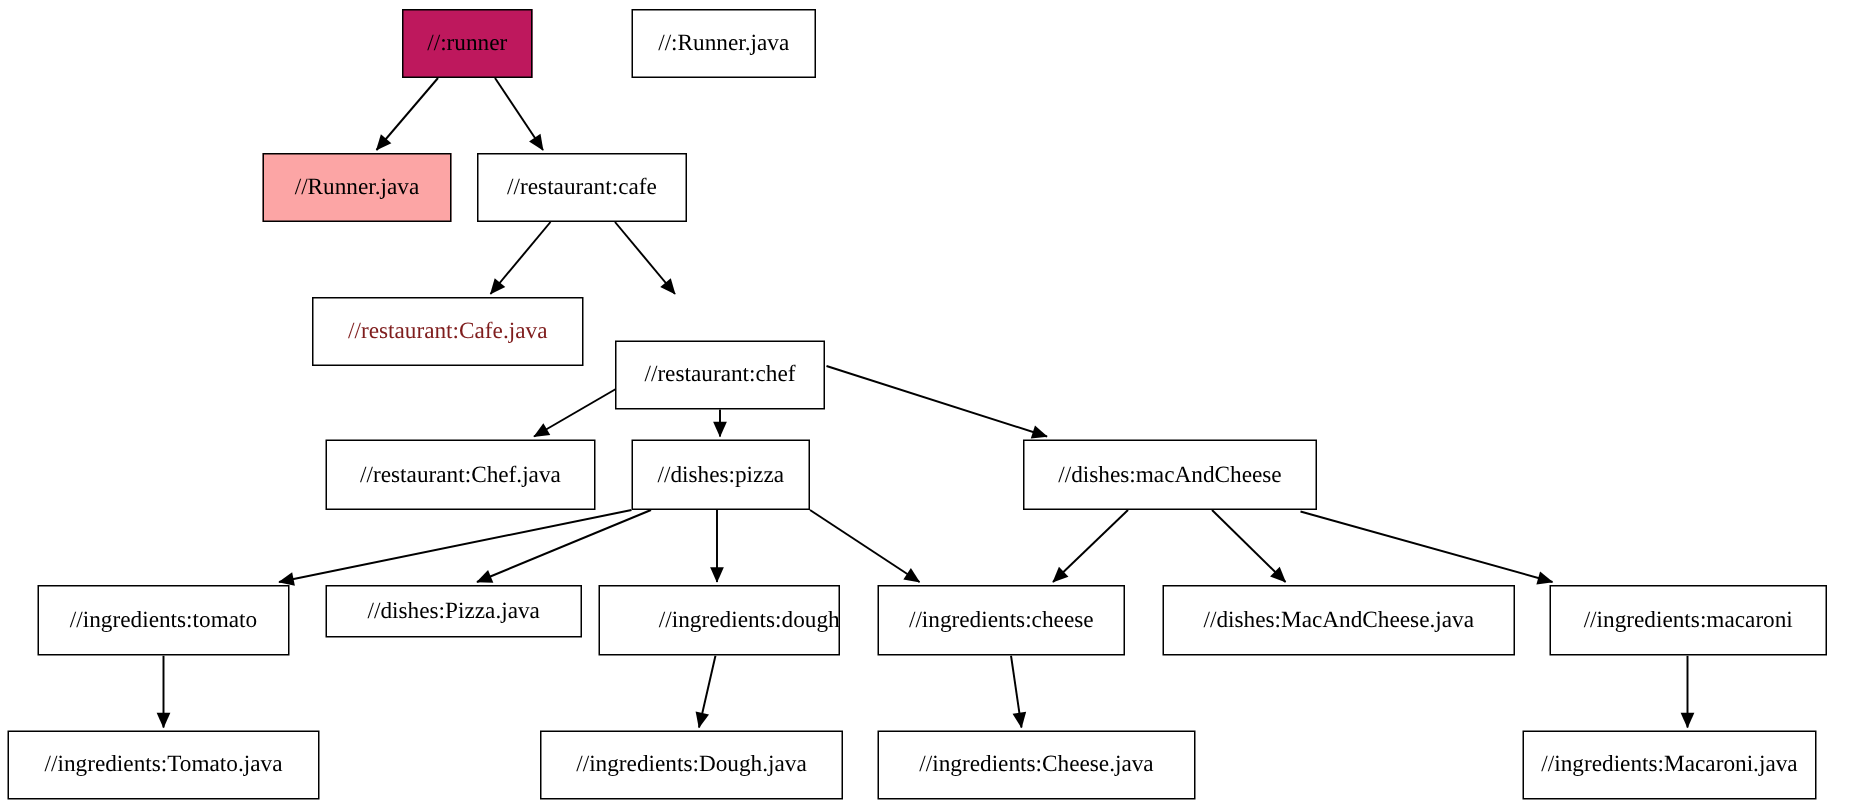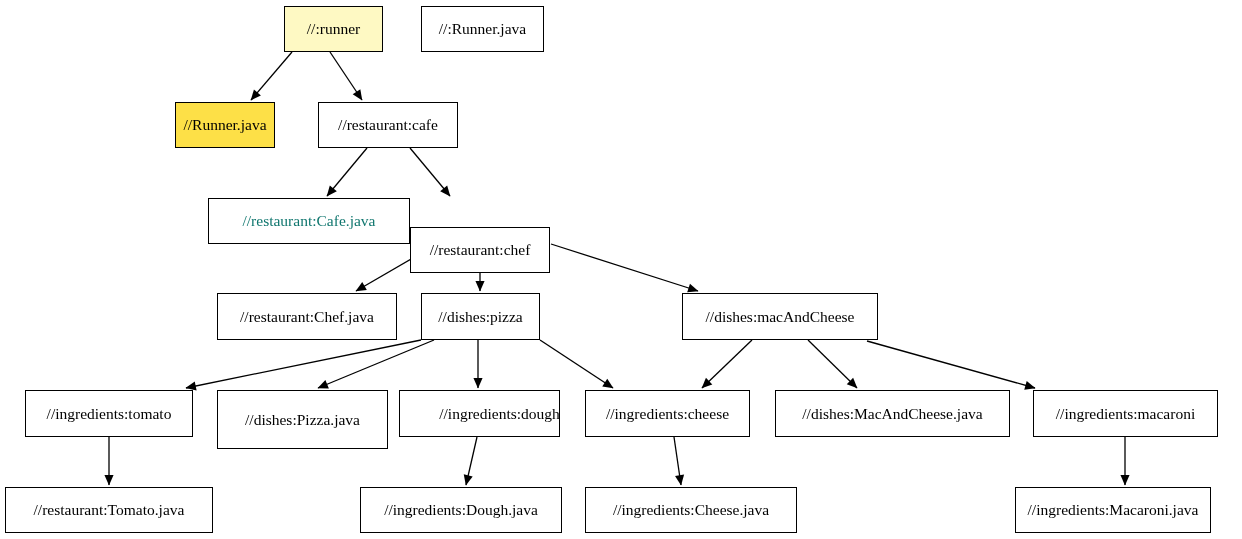--- a/index.html
+++ b/index.html
@@ -66,67 +66,67 @@
       <line x1="540" y1="340" x2="613" y2="388" stroke="#000000" marker-end="url(#arrowhead)"></line>
       <line x1="752" y1="340" x2="702" y2="388" stroke="#000000" marker-end="url(#arrowhead)"></line>
       <line x1="808" y1="340" x2="857" y2="388" stroke="#000000" marker-end="url(#arrowhead)"></line>
       <line x1="867" y1="341" x2="1035" y2="388" stroke="#000000" marker-end="url(#arrowhead)"></line>
       <line x1="109" y1="437" x2="109" y2="485" stroke="#000000" marker-end="url(#arrowhead)"></line>
       <line x1="477" y1="437" x2="466" y2="485" stroke="#000000" marker-end="url(#arrowhead)"></line>
       <line x1="674" y1="437" x2="681" y2="485" stroke="#000000" marker-end="url(#arrowhead)"></line>
       <line x1="1125" y1="437" x2="1125" y2="485" stroke="#000000" marker-end="url(#arrowhead)"></line>
     </svg>
   <div id="node-layer">
-      <div class="node" style="left: 268px; top: 6px; width: 99px; height: 46px; border: 1.4px solid rgb(0, 0, 0); background: #fef9c3; color: rgb(0, 0, 0); margin-left: 16px;">
+      <div class="node" style="left: 268px; top: 6px; width: 87px; height: 46px; border: 1.4px solid rgb(0, 0, 0); background: #be185d; color: rgb(0, 0, 0);">
         <span>//:runner</span>
       </div>
       <div class="node" style="left: 377px; top: 6px; width: 123px; height: 46px; border: 1.4px solid rgb(0, 0, 0); background: rgb(255, 255, 255); color: rgb(0, 0, 0); margin-left: 44px;">
         <span>//:Runner.java</span>
       </div>
-      <div class="node" style="left: 175px; top: 102px; width: 100px; height: 46px; border: 1.4px solid rgb(0, 0, 0); background: #fde047; color: rgb(0, 0, 0); align-items: center;">
+      <div class="node" style="left: 175px; top: 102px; width: 126px; height: 46px; border: 1.4px solid rgb(0, 0, 0); background: #fca5a5; color: rgb(0, 0, 0); align-items: center;">
         <span>//Runner.java</span>
       </div>
       <div class="node" style="left: 318px; top: 102px; width: 140px; height: 46px; border: 1.4px solid rgb(0, 0, 0); background: rgb(255, 255, 255); color: rgb(0, 0, 0);">
         <span>//restaurant:cafe</span>
       </div>
-      <div class="node" style="left: 208px; top: 198px; width: 202px; height: 46px; border: 1.4px solid rgb(0, 0, 0); background: rgb(255, 255, 255); color: #0f766e;">
+      <div class="node" style="left: 208px; top: 198px; width: 181px; height: 46px; border: 1.4px solid rgb(0, 0, 0); background: rgb(255, 255, 255); color: #7f1d1d;">
         <span>//restaurant:Cafe.java</span>
       </div>
       <div class="node" style="left: 410px; top: 198px; width: 140px; height: 46px; border: 1.4px solid rgb(0, 0, 0); background: rgb(255, 255, 255); color: rgb(0, 0, 0); margin-top: 29px;">
         <span>//restaurant:chef</span>
       </div>
       <div class="node" style="left: 217px; top: 293px; width: 180px; height: 47px; border: 1.4px solid rgb(0, 0, 0); background: rgb(255, 255, 255); color: rgb(0, 0, 0);">
         <span>//restaurant:Chef.java</span>
       </div>
       <div class="node" style="left: 421px; top: 293px; width: 119px; height: 47px; border: 1.4px solid rgb(0, 0, 0); background: rgb(255, 255, 255); color: rgb(0, 0, 0);">
         <span>//dishes:pizza</span>
       </div>
       <div class="node" style="left: 682px; top: 293px; width: 196px; height: 47px; border: 1.4px solid rgb(0, 0, 0); background: rgb(255, 255, 255); color: rgb(0, 0, 0); text-align: right;">
         <span>//dishes:macAndCheese</span>
       </div>
       <div class="node" style="left: 25px; top: 390px; width: 168px; height: 47px; border: 1.4px solid rgb(0, 0, 0); background: rgb(255, 255, 255); color: rgb(0, 0, 0);">
         <span>//ingredients:tomato</span>
       </div>
-      <div class="node" style="left: 217px; top: 390px; width: 171px; height: 59px; border: 1.4px solid rgb(0, 0, 0); background: rgb(255, 255, 255); color: rgb(0, 0, 0);">
+      <div class="node" style="left: 217px; top: 390px; width: 171px; height: 35px; border: 1.4px solid rgb(0, 0, 0); background: rgb(255, 255, 255); color: rgb(0, 0, 0);">
         <span>//dishes:Pizza.java</span>
       </div>
       <div class="node" style="left: 399px; top: 390px; width: 161px; height: 47px; border: 1.4px solid rgb(0, 0, 0); background: rgb(255, 255, 255); color: rgb(0, 0, 0); padding-left: 40px;">
         <span>//ingredients:dough</span>
       </div>
       <div class="node" style="left: 585px; top: 390px; width: 165px; height: 47px; border: 1.4px solid rgb(0, 0, 0); background: rgb(255, 255, 255); color: rgb(0, 0, 0); text-align: right;">
         <span>//ingredients:cheese</span>
       </div>
       <div class="node" style="left: 1033px; top: 390px; width: 185px; height: 47px; border: 1.4px solid rgb(0, 0, 0); background: rgb(255, 255, 255); color: rgb(0, 0, 0);">
         <span>//ingredients:macaroni</span>
       </div>
       <div class="node" style="left: 775px; top: 390px; width: 235px; height: 47px; border: 1.4px solid rgb(0, 0, 0); background: rgb(255, 255, 255); color: rgb(0, 0, 0);">
         <span>//dishes:MacAndCheese.java</span>
       </div>
       <div class="node" style="left: 5px; top: 487px; width: 208px; height: 46px; border: 1.4px solid rgb(0, 0, 0); background: rgb(255, 255, 255); color: rgb(0, 0, 0);">
-        <span>//restaurant:Tomato.java</span>
+        <span>//ingredients:Tomato.java</span>
       </div>
       <div class="node" style="left: 360px; top: 487px; width: 202px; height: 46px; border: 1.4px solid rgb(0, 0, 0); background: rgb(255, 255, 255); color: rgb(0, 0, 0);">
         <span>//ingredients:Dough.java</span>
       </div>
       <div class="node" style="left: 585px; top: 487px; width: 212px; height: 46px; border: 1.4px solid rgb(0, 0, 0); background: rgb(255, 255, 255); color: rgb(0, 0, 0);">
         <span>//ingredients:Cheese.java</span>
       </div>
       <div class="node" style="left: 1015px; top: 487px; width: 196px; height: 46px; border: 1.4px solid rgb(0, 0, 0); background: rgb(255, 255, 255); color: rgb(0, 0, 0);">
         <span>//ingredients:Macaroni.java</span>
       </div>

